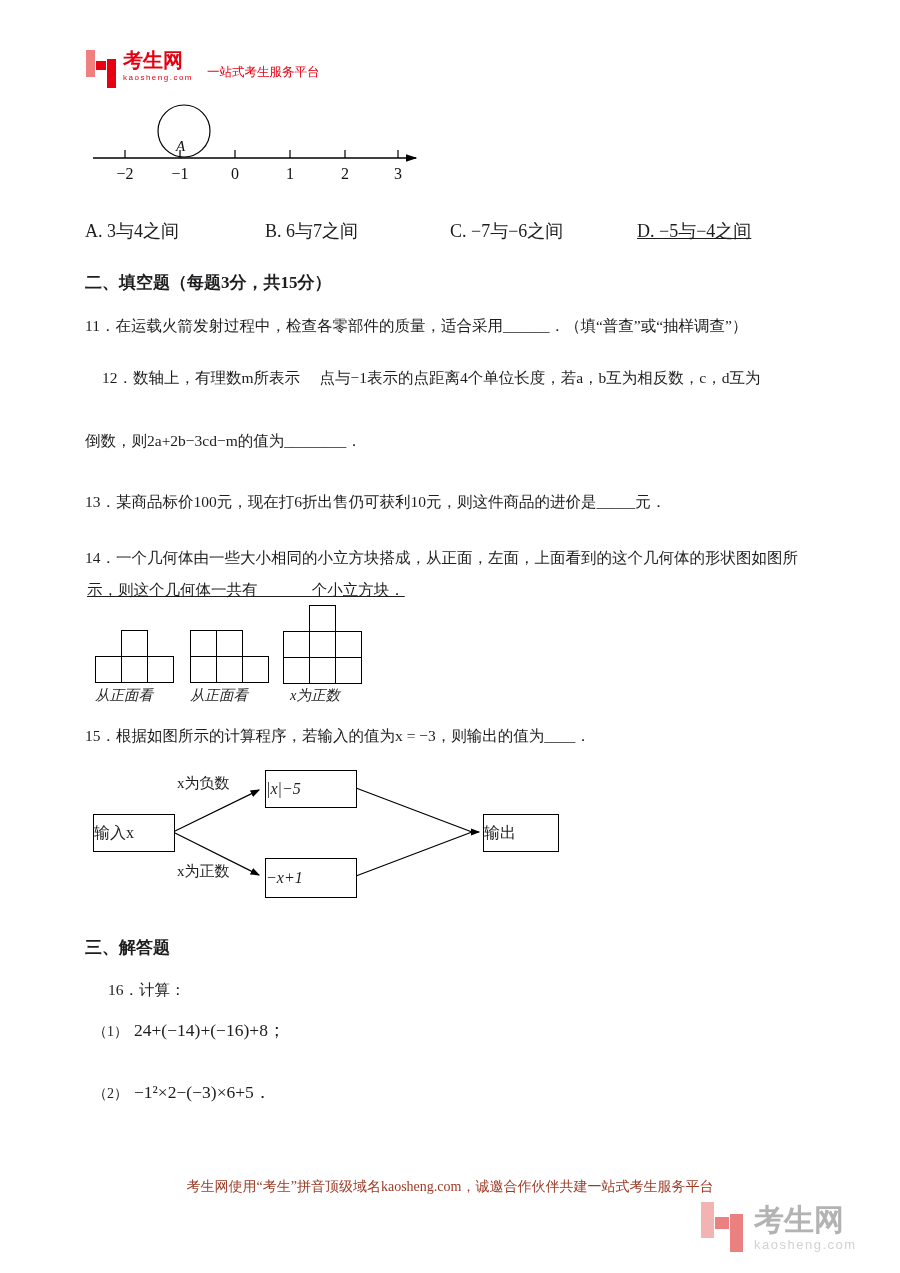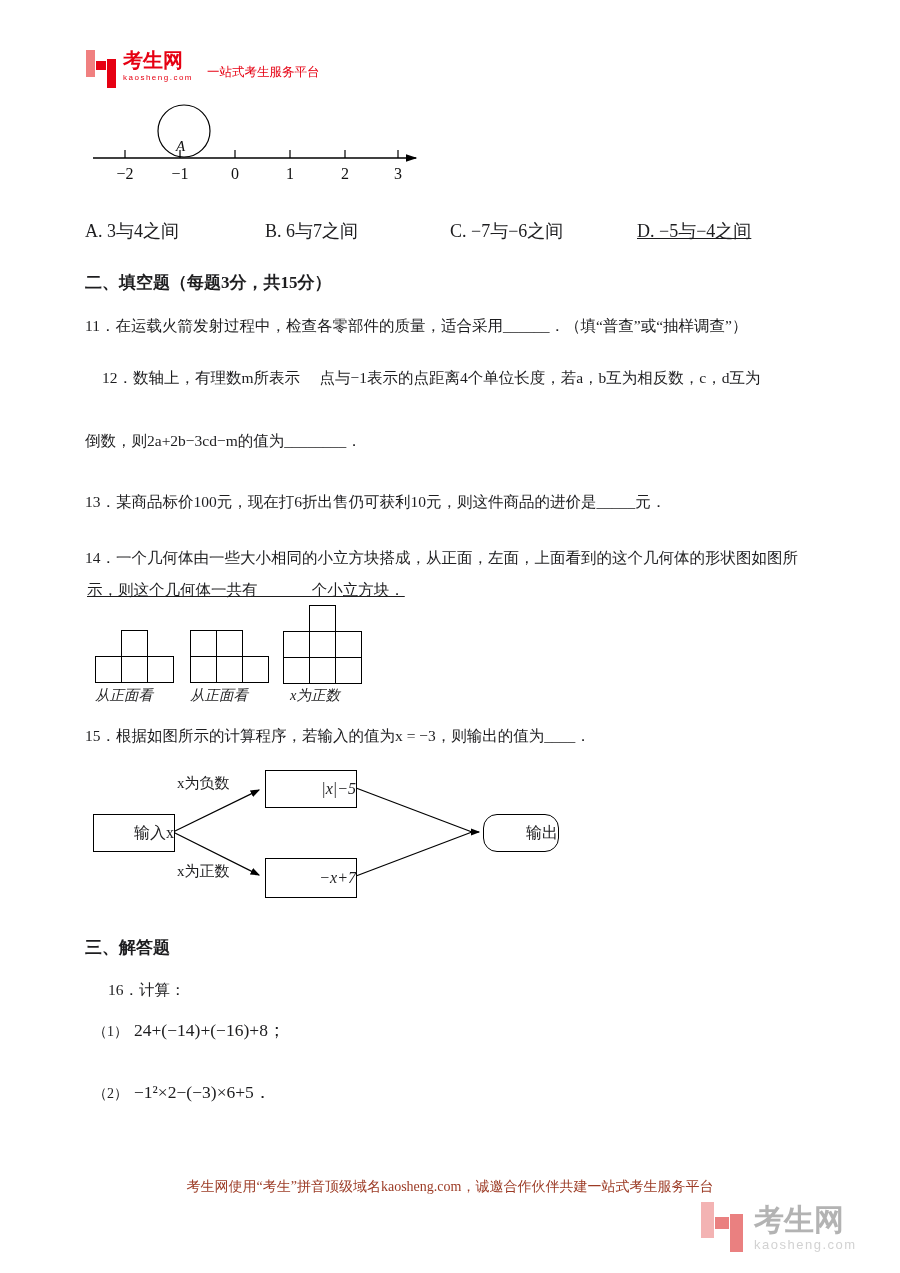--- a/index.html
+++ b/index.html
@@ -22,21 +22,21 @@
   
   .nl-label{font-size:16px;fill:#111;font-family:"Liberation Serif","DejaVu Serif",serif;}
   .nl-point{font-size:15px;font-style:italic;fill:#111;font-family:"Liberation Serif","DejaVu Serif",serif;}
 
   
   .cube-view{position:absolute;}
   .cube-cell{position:absolute;width:27px;height:27px;border:1px solid #000;box-sizing:border-box;background:#fff;}
   .view-label{position:absolute;font-size:14.5px;white-space:nowrap;font-style:italic;}
 
   
-  .fc-box{position:absolute;border:1px solid #000;display:flex;align-items:center;justify-content:flex-end;
+  .fc-box{position:absolute;border:1px solid #000;display:flex;align-items:center;justify-content:flex-start;
           font-size:16px;background:#fff;white-space:nowrap;}
   .fc-label{position:absolute;font-size:15px;white-space:nowrap;}
   .fc-arrows{position:absolute;left:0;top:0;}
   .math{font-style:italic;}
 
   .pnum{font-size:14px;}
   .formula{font-size:17.5px;margin-left:6px;}
 
   .footer{font-size:14px;color:var(--footer,#9c3b25);}
 
@@ -149,23 +149,23 @@
   </svg>
   <div class="fc-box" style="left:8px;top:52px;width:80px;height:36px;">
     <span>输入x</span>
   </div>
   <div class="fc-label" style="left:92px;top:12px;">x为负数</div>
   <div class="fc-box math" style="left:180px;top:8px;width:90px;height:36px;">
     <span>|x|−5</span>
   </div>
   <div class="fc-label" style="left:92px;top:100px;">x为正数</div>
   <div class="fc-box math" style="left:180px;top:96px;width:90px;height:38px;">
-    <span>−x+7</span>
+    <span>−x+1</span>
   </div>
-  <div class="fc-box" style="left:398px;top:52px;width:74px;height:36px;border-radius:14px;">
+  <div class="fc-box" style="left:398px;top:52px;width:74px;height:36px;">
     <span>输出</span>
   </div>
 </div>
 
 <div class="abs sec-title" style="left:85px;top:936px;">三、解答题</div>
 
 <div class="abs qtext" style="left:85px;top:980px;margin-left:23px;">16．计算：</div>
 
 <div class="abs" style="left:93px;top:1018px;">
   <span class="pnum">（1）</span><span class="formula">24+(−14)+(−16)+8；</span>

